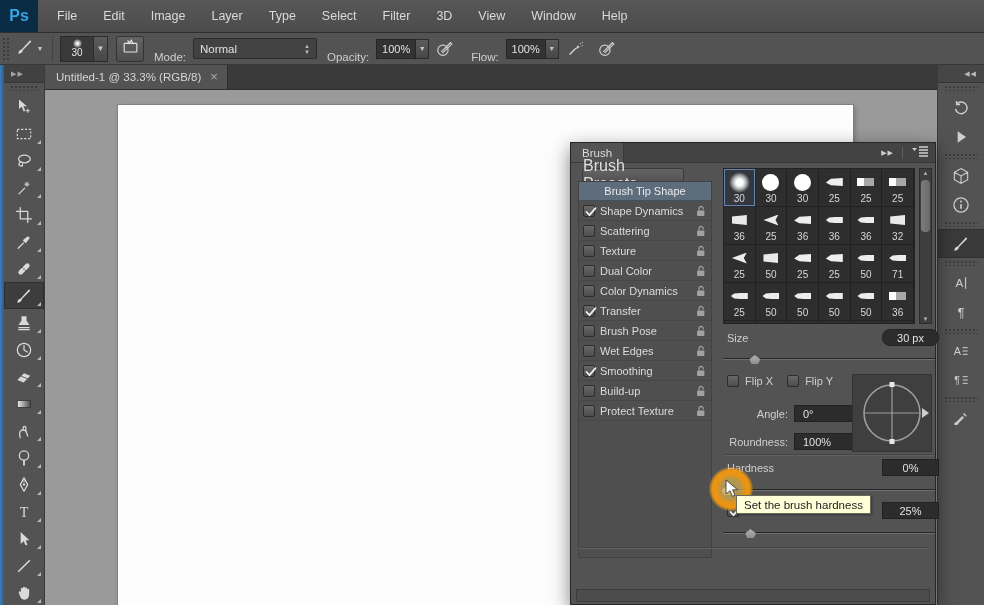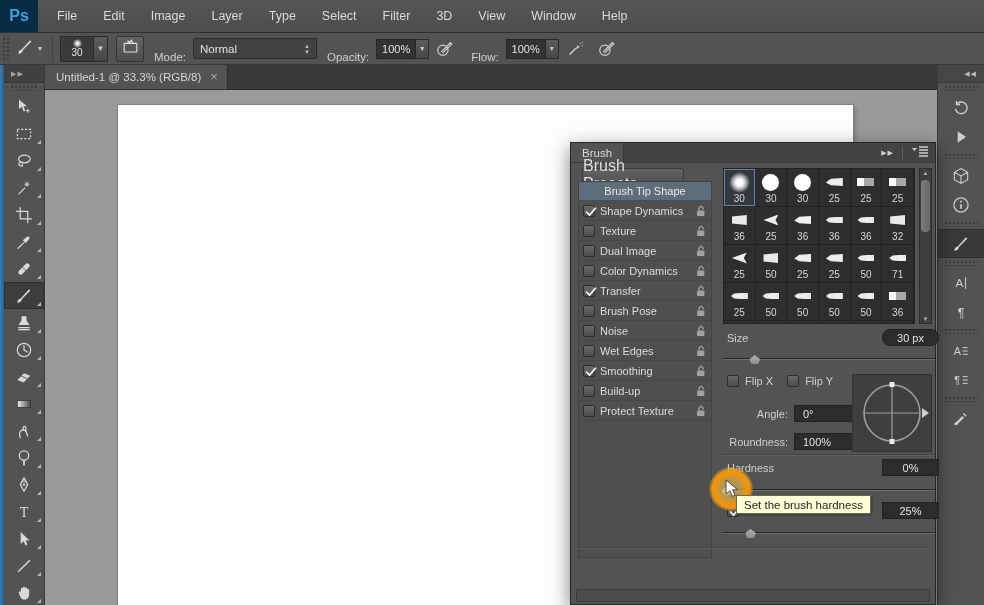--- a/index.html
+++ b/index.html
@@ -548,31 +548,41 @@
               <span class="lbl">Shape Dynamics</span>
               <span class="icon">
                 <svg width="10" height="12" viewBox="0 0 10 12">
                   <rect x="1" y="5.5" width="7.4" height="5.6" rx="1" fill="#a2a2a2"></rect>
                   <path d="M3 5.5 V3.6 a2.1 2.1 0 0 1 4.2 0 V4.4" fill="none" stroke="#a2a2a2" stroke-width="1.3"></path>
                 </svg>
               </span>
             </div>
             <div class="opt-row">
               <span class="checkbox"></span>
+              <span class="lbl">Scattering</span>
+              <span class="icon">
+                <svg width="10" height="12" viewBox="0 0 10 12">
+                  <rect x="1" y="5.5" width="7.4" height="5.6" rx="1" fill="#a2a2a2"></rect>
+                  <path d="M3 5.5 V3.6 a2.1 2.1 0 0 1 4.2 0 V4.4" fill="none" stroke="#a2a2a2" stroke-width="1.3"></path>
+                </svg>
+              </span>
+            </div>
+            <div class="opt-row">
+              <span class="checkbox"></span>
               <span class="lbl">Texture</span>
               <span class="icon">
                 <svg width="10" height="12" viewBox="0 0 10 12">
                   <rect x="1" y="5.5" width="7.4" height="5.6" rx="1" fill="#a2a2a2"></rect>
                   <path d="M3 5.5 V3.6 a2.1 2.1 0 0 1 4.2 0 V4.4" fill="none" stroke="#a2a2a2" stroke-width="1.3"></path>
                 </svg>
               </span>
             </div>
             <div class="opt-row">
               <span class="checkbox"></span>
-              <span class="lbl">Dual Image</span>
+              <span class="lbl">Dual Color</span>
               <span class="icon">
                 <svg width="10" height="12" viewBox="0 0 10 12">
                   <rect x="1" y="5.5" width="7.4" height="5.6" rx="1" fill="#a2a2a2"></rect>
                   <path d="M3 5.5 V3.6 a2.1 2.1 0 0 1 4.2 0 V4.4" fill="none" stroke="#a2a2a2" stroke-width="1.3"></path>
                 </svg>
               </span>
             </div>
             <div class="opt-row">
               <span class="checkbox"></span>
               <span class="lbl">Color Dynamics</span>
@@ -593,30 +603,20 @@
               <span class="icon">
                 <svg width="10" height="12" viewBox="0 0 10 12">
                   <rect x="1" y="5.5" width="7.4" height="5.6" rx="1" fill="#a2a2a2"></rect>
                   <path d="M3 5.5 V3.6 a2.1 2.1 0 0 1 4.2 0 V4.4" fill="none" stroke="#a2a2a2" stroke-width="1.3"></path>
                 </svg>
               </span>
             </div>
             <div class="opt-row">
               <span class="checkbox"></span>
               <span class="lbl">Brush Pose</span>
-              <span class="icon">
-                <svg width="10" height="12" viewBox="0 0 10 12">
-                  <rect x="1" y="5.5" width="7.4" height="5.6" rx="1" fill="#a2a2a2"></rect>
-                  <path d="M3 5.5 V3.6 a2.1 2.1 0 0 1 4.2 0 V4.4" fill="none" stroke="#a2a2a2" stroke-width="1.3"></path>
-                </svg>
-              </span>
-            </div>
-            <div class="opt-row">
-              <span class="checkbox"></span>
-              <span class="lbl">Noise</span>
               <span class="icon">
                 <svg width="10" height="12" viewBox="0 0 10 12">
                   <rect x="1" y="5.5" width="7.4" height="5.6" rx="1" fill="#a2a2a2"></rect>
                   <path d="M3 5.5 V3.6 a2.1 2.1 0 0 1 4.2 0 V4.4" fill="none" stroke="#a2a2a2" stroke-width="1.3"></path>
                 </svg>
               </span>
             </div>
             <div class="opt-row">
               <span class="checkbox"></span>
               <span class="lbl">Wet Edges</span>

